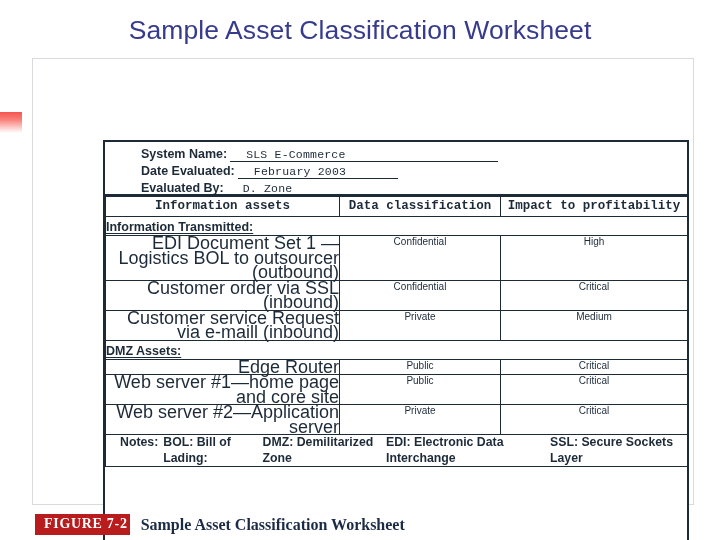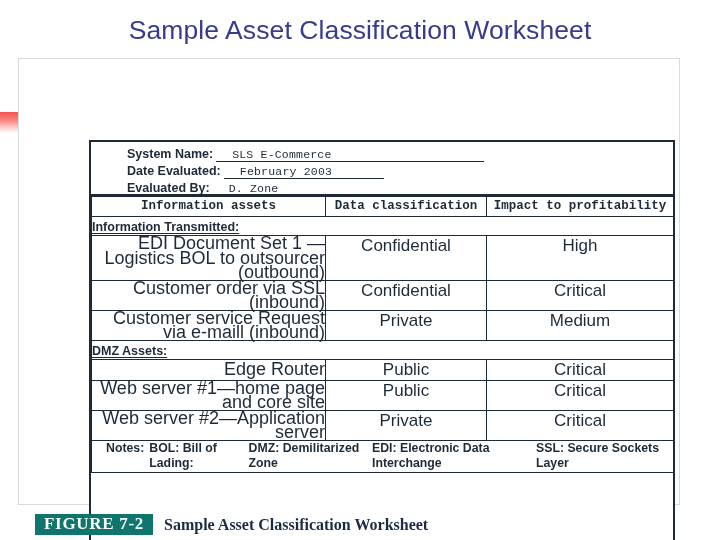--- a/index.html
+++ b/index.html
@@ -37,21 +37,21 @@
     left: 0;
     top: 112px;
     width: 22px;
     height: 21px;
     background: linear-gradient(180deg, #f4564f 0%, #f9827c 38%, #fcc9c6 72%, #ffffff 100%);
   }
 
   
   #figure-card {
     position: absolute;
-    left: 18px;
+    left: 32px;
     top: 58px;
     width: 662px;
     height: 447px;
     background: #ffffff;
     border: 1px solid #d8dade;
     box-sizing: border-box;
   }
 
   
   #worksheet {
@@ -139,21 +139,21 @@
   .cell-asset {
     text-align: right;
     font-size: 18px;
     padding: 2px 5px 3px 6px;
     line-height: 14.5px;
     font-weight: 400;
   }
   .cell-class,
   .cell-impact {
     text-align: center;
-    font-size: 17px;
+    font-size: 10px;
     vertical-align: top;
     padding-top: 3px;
     font-weight: 400;
   }
 
   .section-row td {
     height: 18px;
     padding: 0 0 0 26px;
     text-align: left;
     vertical-align: middle;
@@ -188,27 +188,27 @@
 
   
   #caption {
     position: absolute;
     left: 35px;
     top: 514px;
     display: flex;
     align-items: center;
   }
   #figure-badge {
-    background: #0f766e;
+    background: #b91c1c;
     color: #ffffff;
     font-family: "Liberation Serif", serif;
     font-weight: 700;
-    font-size: 17px;
+    font-size: 14px;
     letter-spacing: 0.7px;
-    padding: 3px 9px 4px 9px;
+    padding: 3px 2px 4px 9px;
     line-height: 14px;
   }
   #figure-caption-text {
     font-family: "Liberation Serif", serif;
     font-weight: 700;
     font-size: 16px;
     color: #1b2b44;
     margin-left: 11px;
     line-height: 18px;
     white-space: nowrap;

